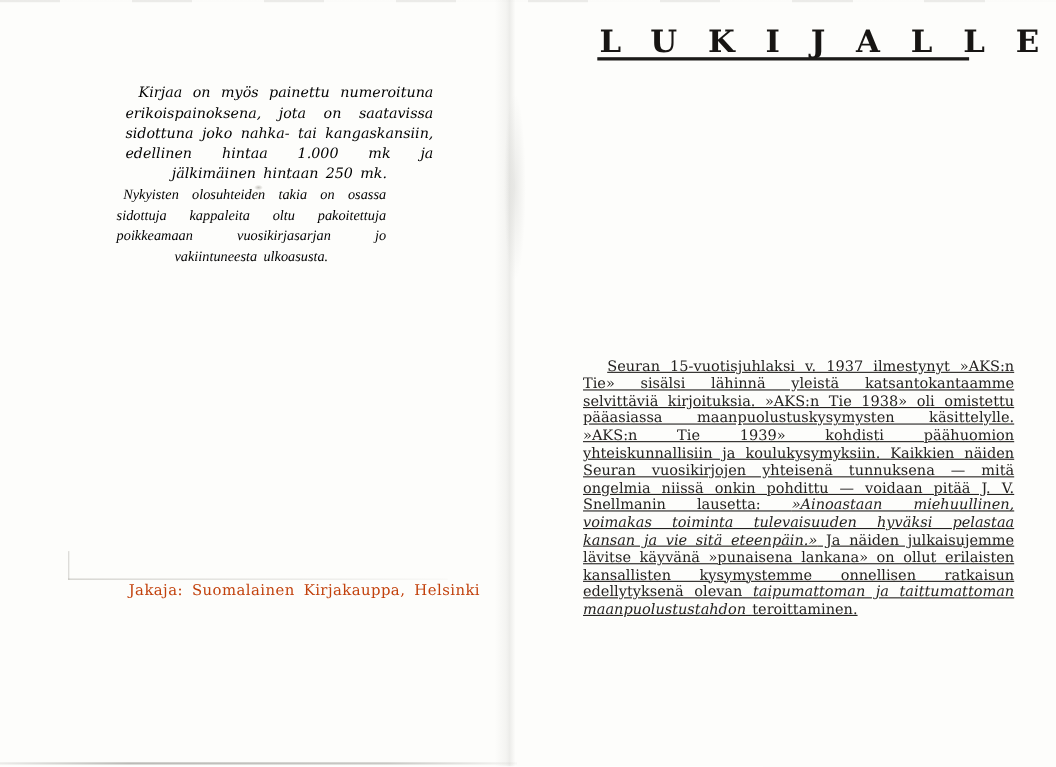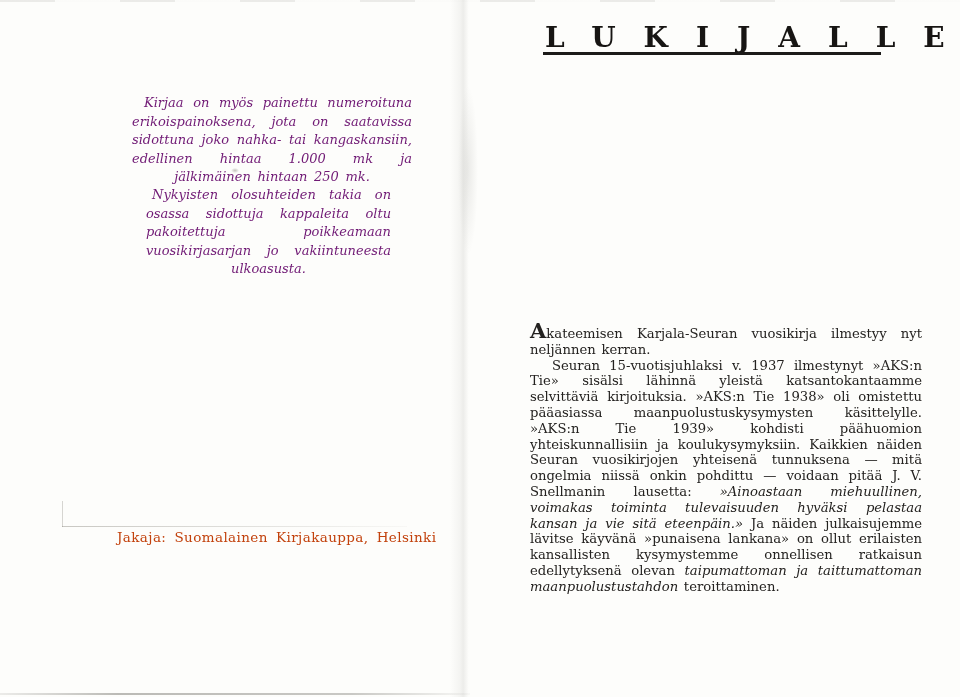--- a/index.html
+++ b/index.html
@@ -34,27 +34,27 @@
     position: absolute; left: 458px; top: 85px; width: 20px; height: 170px;
     background: radial-gradient(closest-side, rgba(70,70,62,0.10), transparent);
   }
   .speck {
     position: absolute; left: 231px; top: 168px; width: 8px; height: 5px;
     background: radial-gradient(closest-side, rgba(100,95,82,0.38), transparent);
   }
 
   
   .note {
-    position: absolute; margin: 18px;
+    position: absolute; margin: 0;
     font-style: italic; font-size: 13px; line-height: 18.5px;
-    color: #701a75; text-align: justify; text-align-last: center;
+    color: #000000; text-align: justify; text-align-last: center;
     word-spacing: 2.5px;
   }
   .note-1 { left: 114px; top: 76px; width: 280px; text-indent: 12px; }
-  .note-2 { left: 128px; top: 168px; width: 245px; text-indent: 6px; }
+  .note-2 { left: 106px; top: 168px; width: 245px; text-indent: 6px; font-family: Liberation Serif, serif; }
 
   .slip-edge-h {
     position: absolute; left: 62px; top: 526px; width: 345px; height: 1px;
     background: linear-gradient(to right,
       rgba(115,112,102,0.38), rgba(115,112,102,0.20) 55%, rgba(115,112,102,0.04));
   }
   .slip-edge-v {
     position: absolute; left: 62px; top: 501px; width: 1px; height: 26px;
     background: rgba(115,112,102,0.28);
   }
@@ -73,21 +73,21 @@
   .title-rule {
     position: absolute; left: 543px; top: 52px; width: 338px; height: 3px;
     background: #1c1b19;
   }
   .body-text {
     position: absolute; left: 530px; top: 326px; width: 392px;
     font-size: 13.2px; line-height: 15.8px; color: #242220;
     text-align: justify; word-spacing: 1.5px;
   }
   .body-text p { margin: 0; }
-  .para-2 { text-indent: 22px; }
+  .para-2 { text-indent: 22px; text-decoration: underline; }
   .initial-cap { font-size: 21px; font-weight: bold; line-height: 0; }
   .it { font-style: italic; }
 </style>
 </head>
 <body>
 
 <div class="scan">
 
   <div class="edge-top"></div>
   <div class="gutter"></div>
@@ -101,18 +101,17 @@
     <div class="slip-edge-h"></div>
     <div class="slip-edge-v"></div>
     <p class="distributor">Jakaja: Suomalainen Kirjakauppa, Helsinki</p>
   </section>
 
   <section>
     <h1 class="chapter-title">LUKIJALLE</h1>
     <div class="title-rule"></div>
 
     <div class="body-text">
-      <p class="para-1"><span class="initial-cap">A</span><span>kateemisen Karjala-Seuran vuosikirja ilmestyy nyt neljännen kerran.</span></p>
       <p class="para-2"><span>Seuran 15-vuotisjuhlaksi v. 1937 ilmestynyt »AKS:n Tie» sisälsi lähinnä yleistä katsantokantaamme selvittäviä kirjoituksia. »AKS:n Tie 1938» oli omistettu pääasiassa maanpuolustuskysymysten käsittelylle. »AKS:n Tie 1939» kohdisti päähuomion yhteiskunnallisiin ja koulukysymyksiin. Kaikkien näiden Seuran vuosikirjojen yhteisenä tunnuksena — mitä ongelmia niissä onkin pohdittu — voidaan pitää J. V. Snellmanin lausetta: </span><span class="it">»Ainoastaan miehuullinen, voimakas toiminta tulevaisuuden hyväksi pelastaa kansan ja vie sitä eteenpäin.»</span><span> Ja näiden julkaisujemme lävitse käyvänä »punaisena lankana» on ollut erilaisten kansallisten kysymystemme onnellisen ratkaisun edellytyksenä olevan </span><span class="it">taipumattoman ja taittumattoman maanpuolustustahdon</span><span> teroittaminen.</span></p>
     </div>
   </section>
 
 </div>
 
 </body></html>

